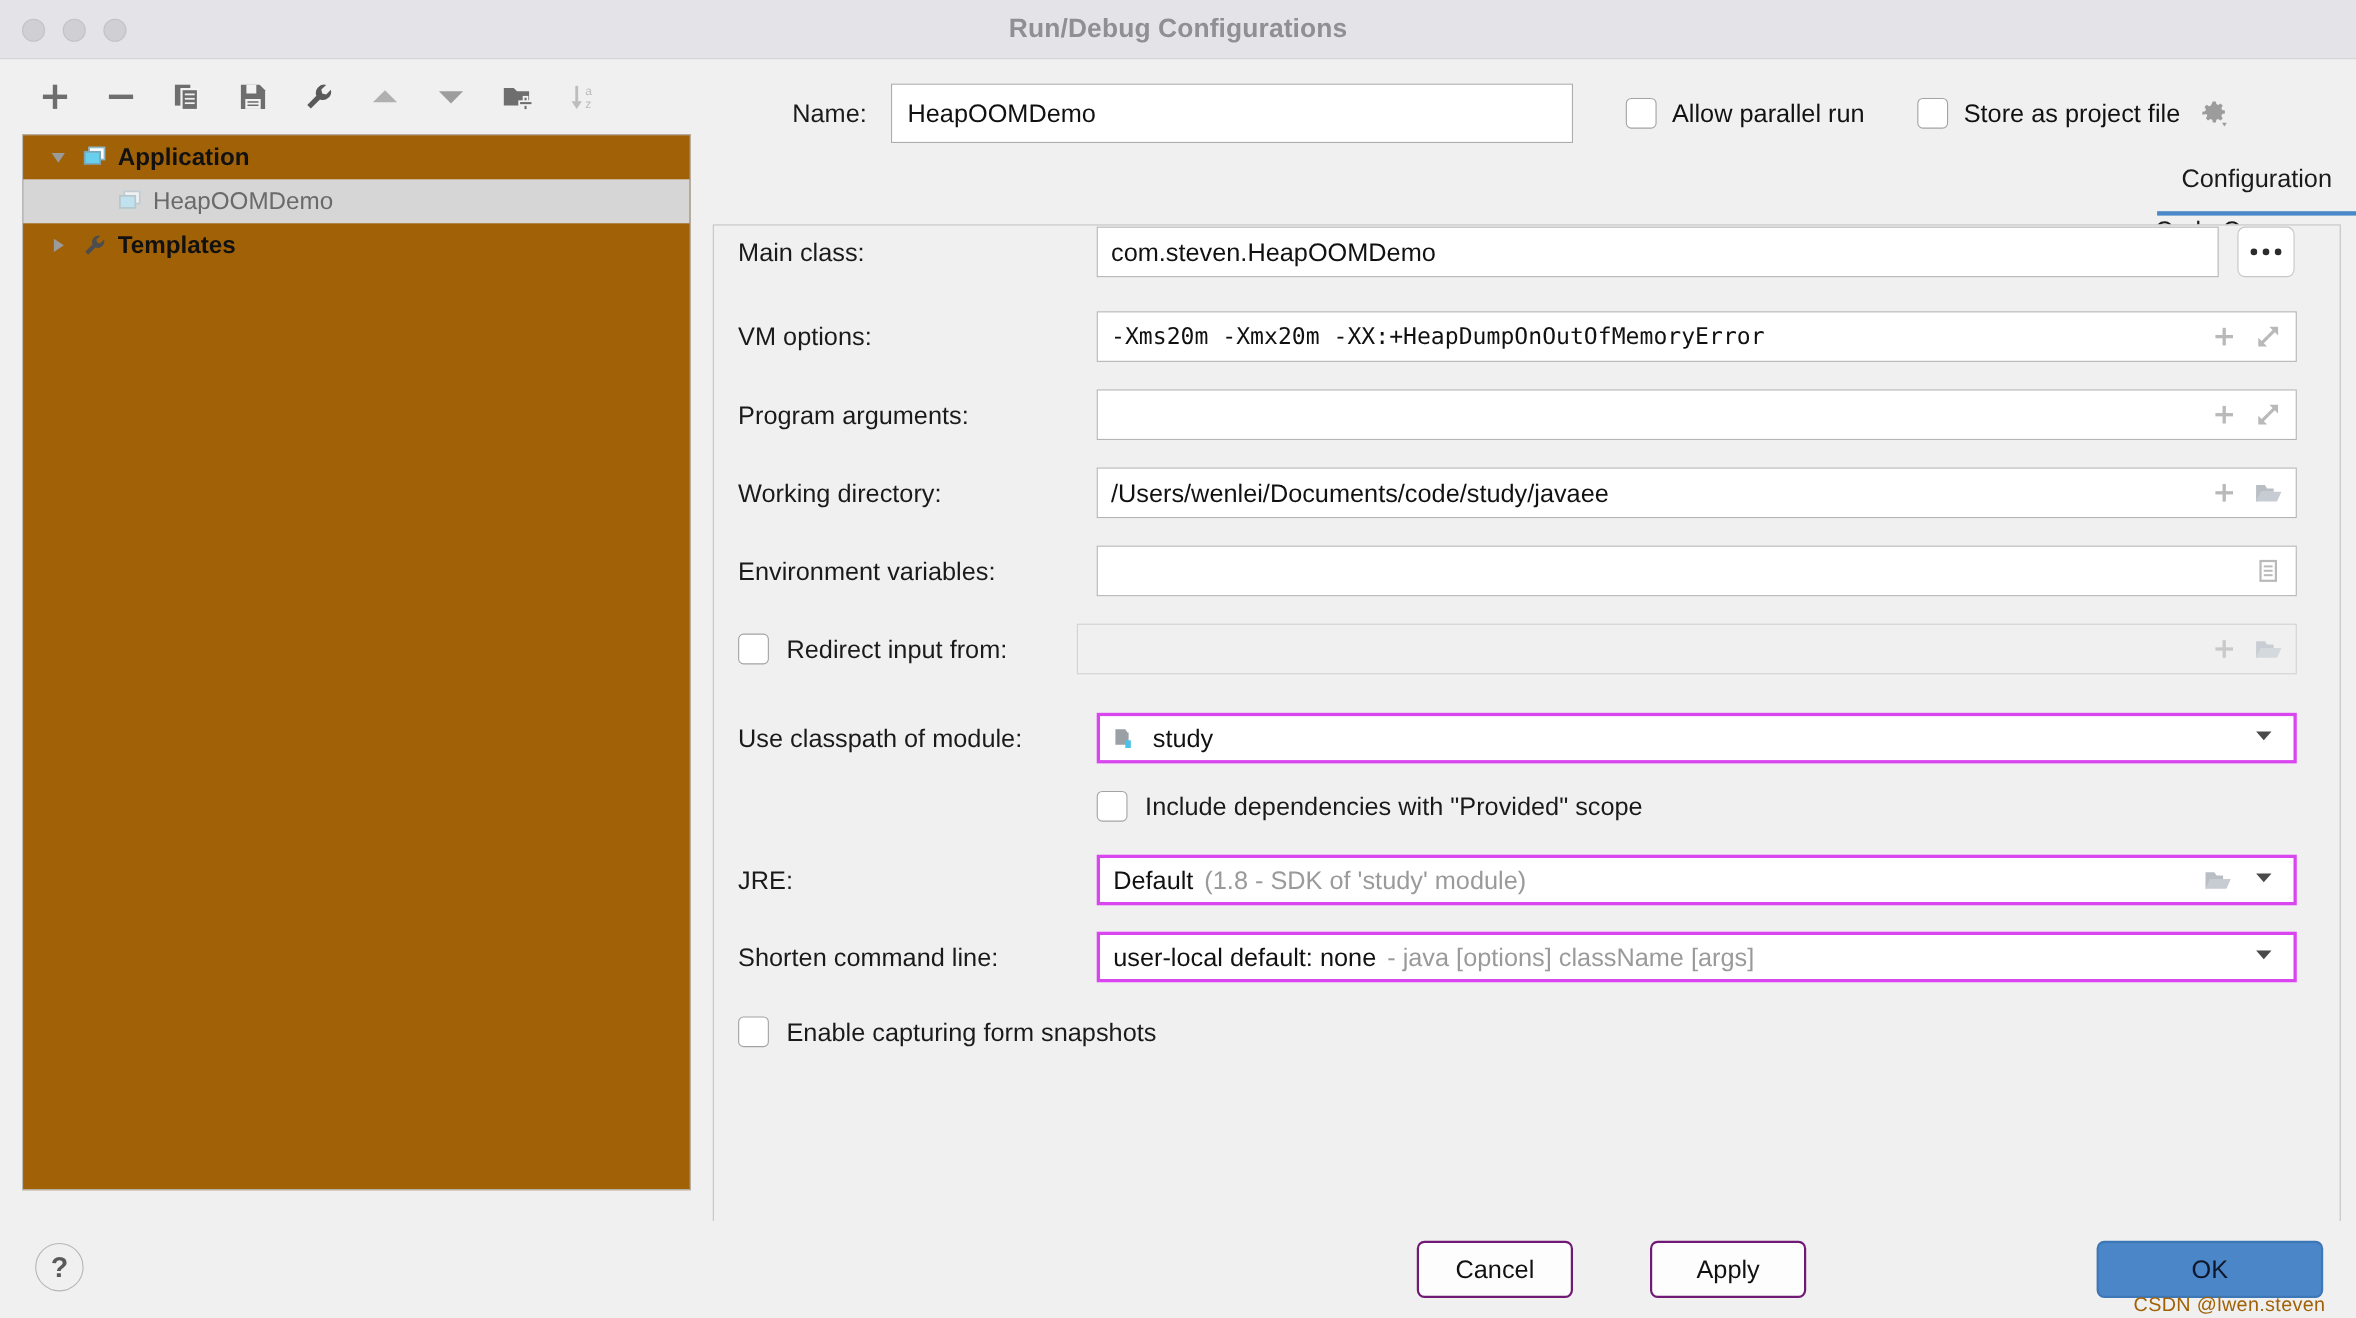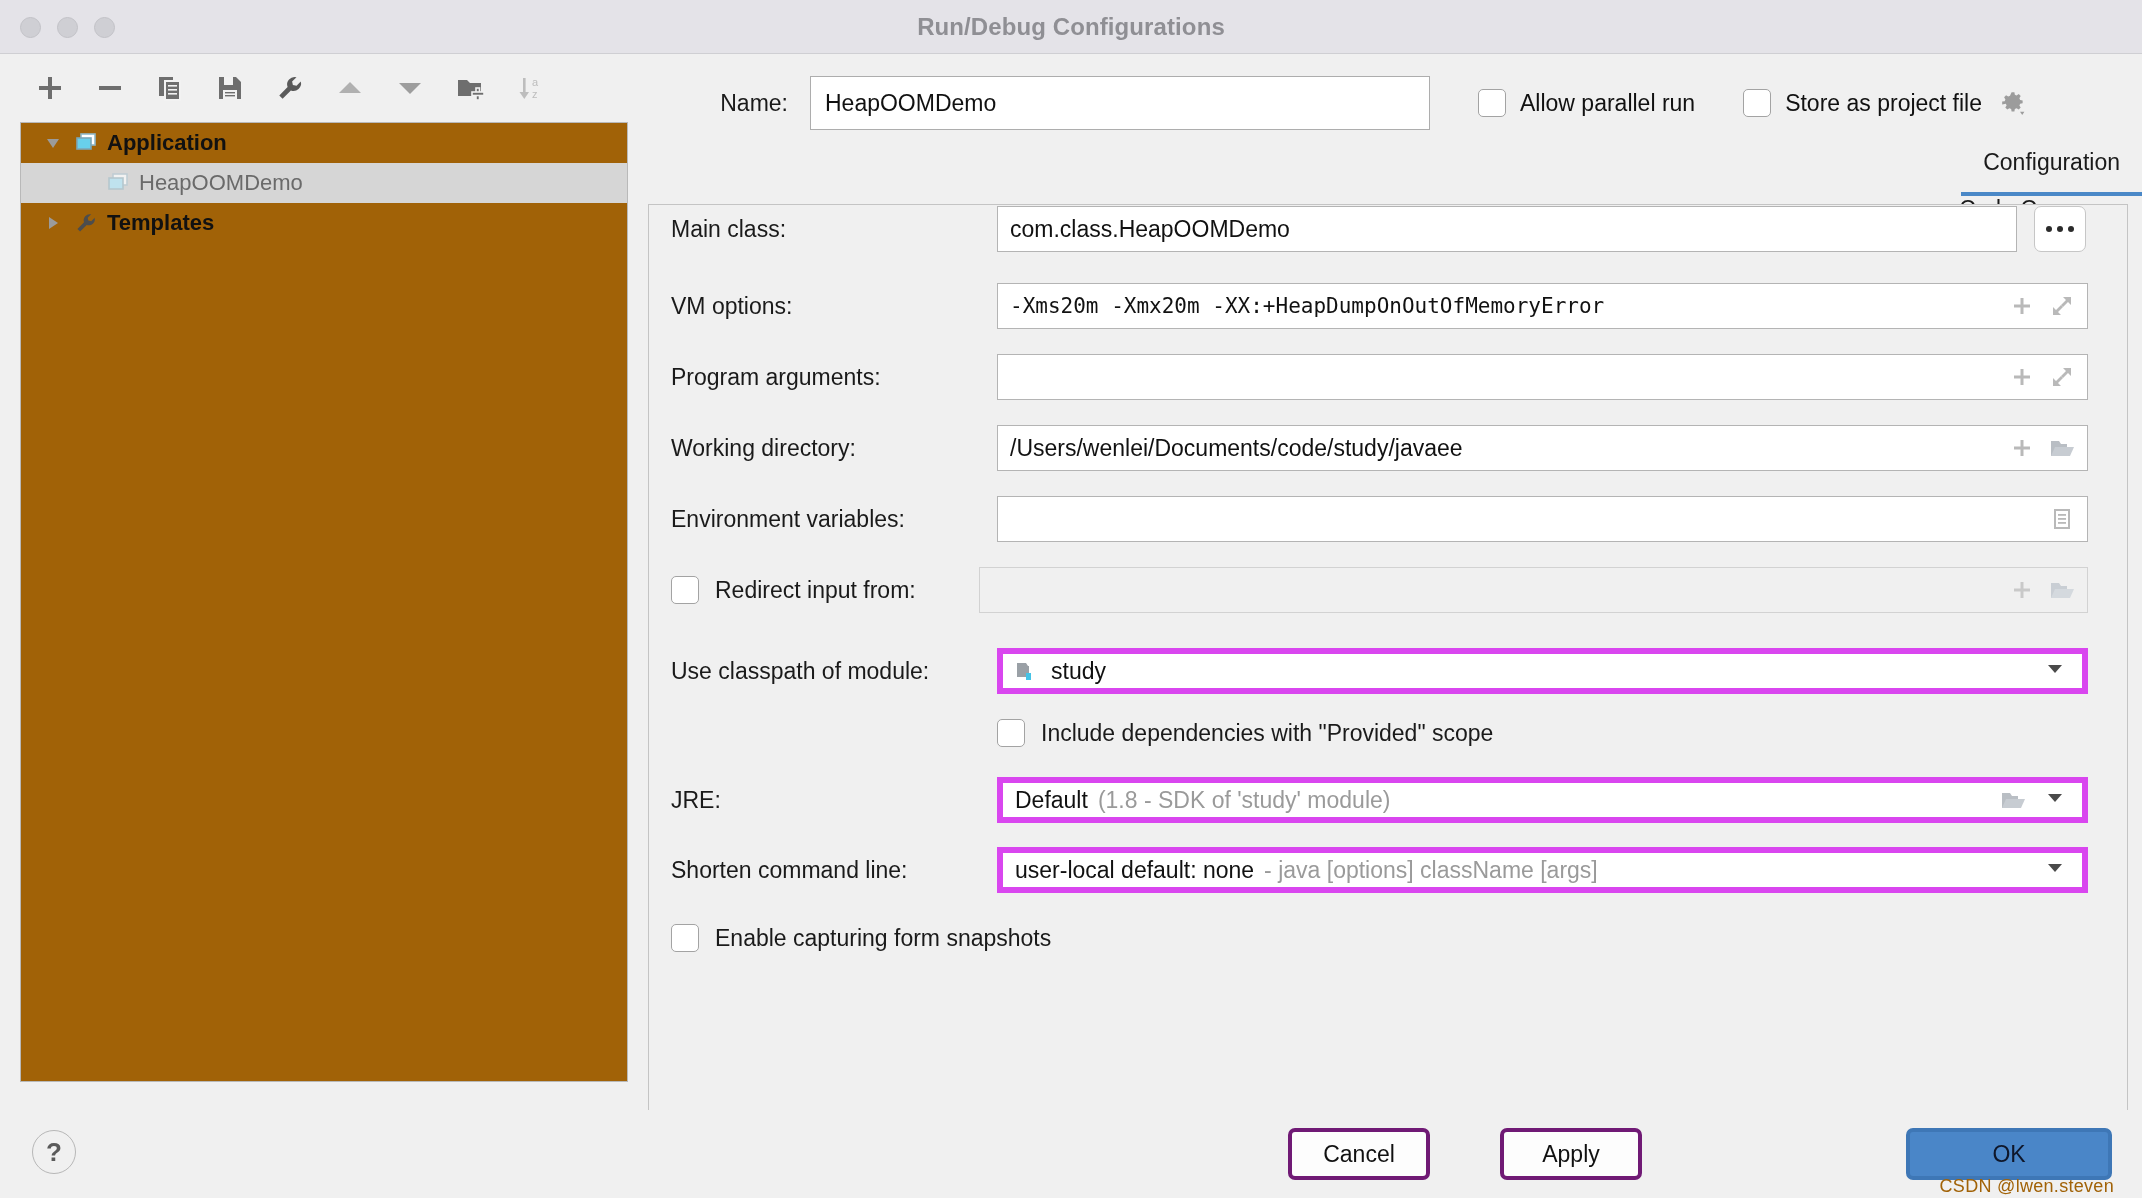--- a/index.html
+++ b/index.html
@@ -111,39 +111,39 @@
   .fld-icons { position:absolute; right:12px; top:0; height:100%; display:flex; align-items:center; gap:14px; }
   .icon-btn { width:26px; height:26px; display:flex; align-items:center; justify-content:center; }
 
   .browse-btn {
     width:52px; height:46px; border:1px solid #c6c6c6; border-radius:7px; background:#fff;
     display:flex; align-items:center; justify-content:center; gap:5px;
   }
   .dot { width:6px; height:6px; border-radius:50%; background:#2b2b2b; }
 
   .combo {
-    position:relative; height:46px; border:6px solid #d946ef; background:#fff;
+    position:relative; height:46px; border:3px solid #d946ef; background:#fff;
     display:flex; align-items:center; padding:0 12px; gap:10px;
     font-size:23px; color:#111;
   }
   .combo .arrow { position:absolute; right:16px; top:50%; transform:translateY(-50%); }
   .muted { color:#9a9a9a; }
 
   
   #bottombar { position:absolute; left:0; top:1110px; width:2142px; height:88px; background:#f0f0f0; }
   #help-btn {
     position:absolute; left:32px; top:1130px;
     width:44px; height:44px; border-radius:50%; border:1px solid #b7b7b7;
     display:flex; align-items:center; justify-content:center;
     color:#5a5a5a; font-size:26px; font-weight:bold; background:#f0f0f0;
   }
   .dlg-btn {
     position:absolute; top:1128px; height:52px; border-radius:7px;
     display:flex; align-items:center; justify-content:center;
-    font-size:23px; border:4px solid #701a75; background:#fdfdfd; color:#111;
+    font-size:23px; border:2px solid #701a75; background:#fdfdfd; color:#111;
   }
   #btn-cancel { right:712px; width:142px; }
   #btn-apply  { right:500px; width:142px; }
   #btn-ok     { right:30px; width:206px; background:#4a86c8; border-color:#3e77b6; color:#0f172a; }
   #watermark {
     position:absolute; right:28px; top:1176px;
     font-size:18px; color:#a16207; letter-spacing:0.3px;
   }
 </style>
 </head>
@@ -298,21 +298,21 @@
         <div class="tab active">Configuration</div>
         <div class="tab">Code Coverage</div>
         <div class="tab">Logs</div>
       </div>
 
       <div id="panel-box">
 
         <div class="row" style="top:24px;">
           <span class="lbl" style="position:absolute; left:22px;">Main class:</span>
           <span class="txtfield" style="position:absolute; left:348px; width:1020px;">
-            <span>com.class.HeapOOMDemo</span>
+            <span>com.steven.HeapOOMDemo</span>
           </span>
           <span class="browse-btn" style="position:absolute; left:1385px;">
             <span class="dot"></span>
             <span class="dot"></span>
             <span class="dot"></span>
           </span>
         </div>
 
         <div class="row" style="top:101px;">
           <span class="lbl" style="position:absolute; left:22px;">VM options:</span>

